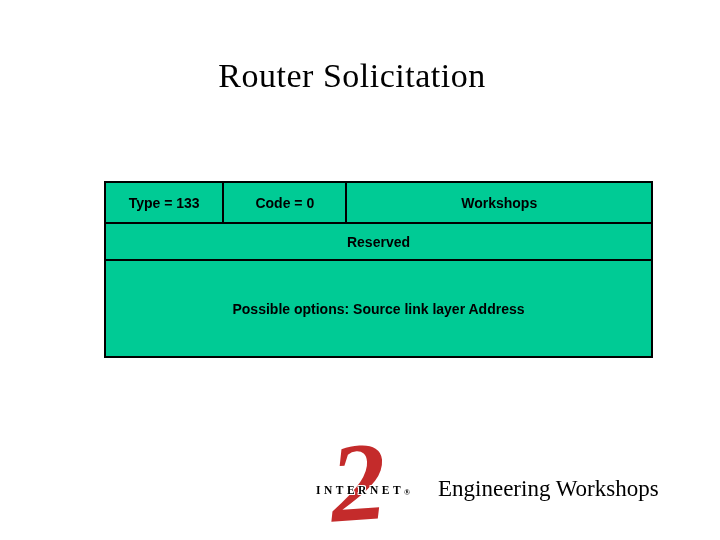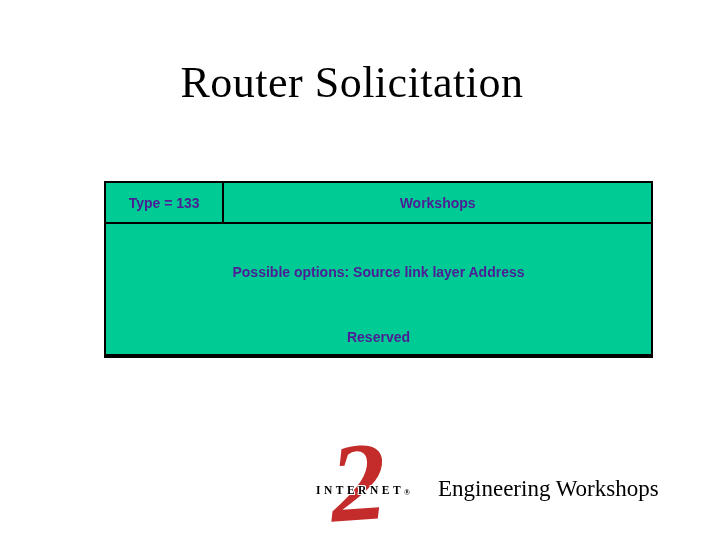--- a/index.html
+++ b/index.html
@@ -13,21 +13,21 @@
   }
   .title {
     position: absolute;
     top: 57px;
     left: 0;
     width: 704px;
     margin: 0;
     text-align: center;
     font-family: "Liberation Serif", serif;
     font-weight: 400;
-    font-size: 44px;
+    font-size: 34px;
     color: #000000;
     letter-spacing: 0.5px;
   }
   .pkt {
     position: absolute;
     left: 104px;
     top: 181px;
     width: 549px;
     height: 177px;
     border: 2px solid #000000;
@@ -39,21 +39,21 @@
   .row-1 { height: 41px; border-bottom: 2px solid #000000; }
   .row-2 { height: 37px; border-bottom: 2px solid #000000; }
   .row-3 { flex: 1; }
   .cell {
     display: flex;
     align-items: center;
     justify-content: center;
     box-sizing: border-box;
     font-size: 14px;
     font-weight: 700;
-    color: #4c1d95;
+    color: #000000;
   }
   .cell-type { width: 21.7%; border-right: 2px solid #000000; }
   .cell-code { width: 22.6%; border-right: 2px solid #000000; }
   .cell-checksum { flex: 1; }
   .cell-full { width: 100%; }
   .logo {
     position: absolute;
     left: 316px;
     top: 440px;
     width: 130px;
@@ -103,27 +103,28 @@
 </head>
 <body>
 
 <div class="slide">
 
   <h1 class="title">Router Solicitation</h1>
 
   <div class="pkt" style="border-color: rgb(0, 0, 0);">
     <div class="row row-1" style="border-color: rgb(0, 0, 0);">
       <div class="cell cell-type" style="background: rgb(0, 203, 149); border-color: rgb(0, 0, 0);">Type = 133</div>
+      <div class="cell cell-code" style="background: rgb(0, 203, 149); border-color: rgb(0, 0, 0);">Code = 0</div>
       <div class="cell cell-checksum" style="background: rgb(0, 203, 149); border-color: rgb(0, 0, 0);">Workshops</div>
+    </div>
+    <div class="row row-2" style="border-color: rgb(0, 0, 0);">
+      <div class="cell cell-full" style="background: rgb(0, 203, 149); border-color: rgb(0, 0, 0);">Reserved</div>
     </div>
     <div class="row row-3" style="border-color: rgb(0, 0, 0);">
       <div class="cell cell-full" style="background: rgb(0, 203, 149); border-color: rgb(0, 0, 0);">Possible options: Source link layer Address</div>
-    </div>
-    <div class="row row-2" style="border-color: rgb(0, 0, 0);">
-      <div class="cell cell-full" style="background: rgb(0, 203, 149); border-color: rgb(0, 0, 0);">Reserved</div>
     </div>
   </div>
 
   <div class="logo">
     <span class="logo-numeral" style="color: rgb(196, 43, 43);">2</span>
     <span class="logo-wordmark"><span>INTERNET</span><span class="logo-reg">®</span></span>
   </div>
 
   <div class="footer">Engineering Workshops</div>
 

